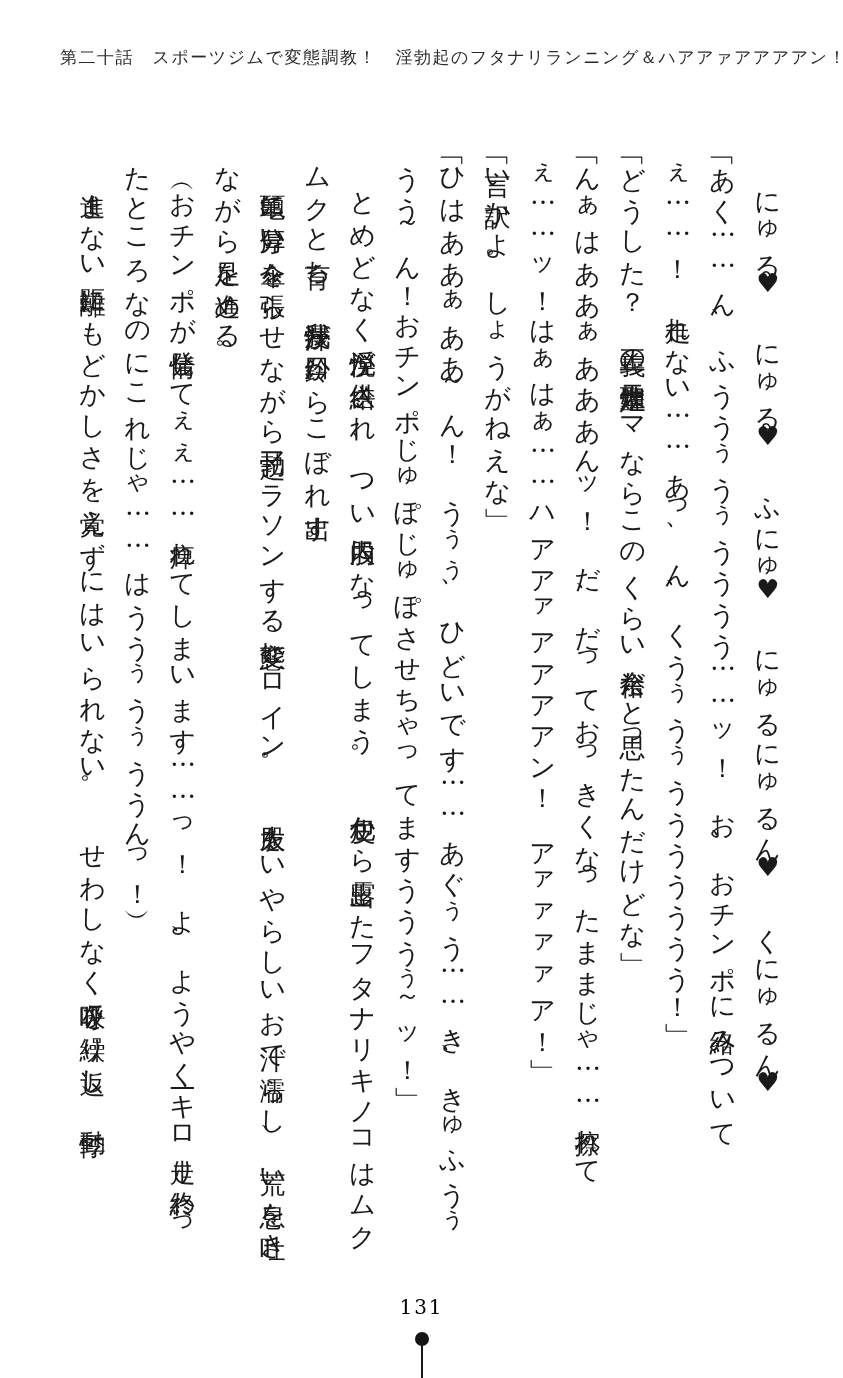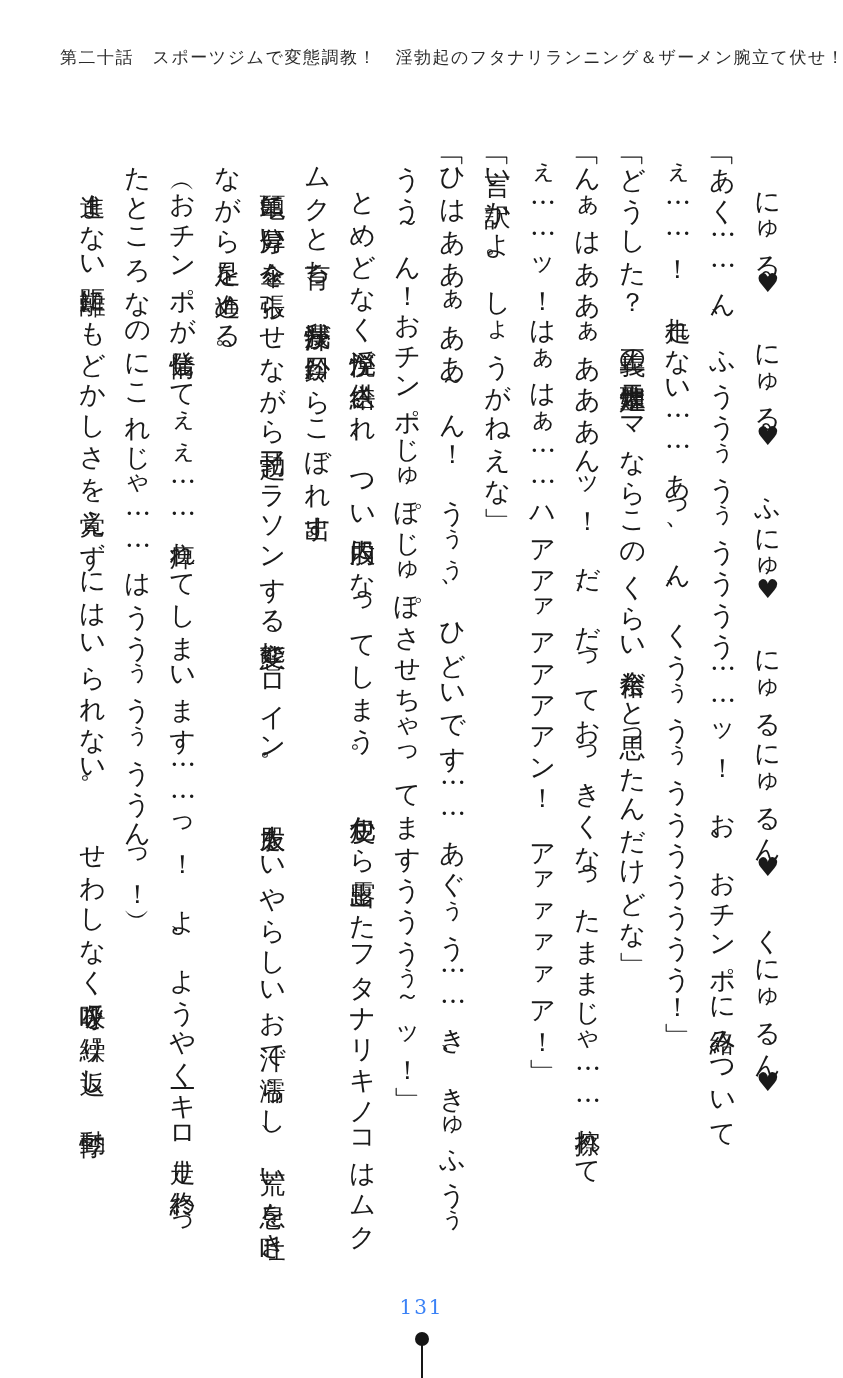--- a/index.html
+++ b/index.html
@@ -48,21 +48,21 @@
     text-indent: 1em;
   }
   .page-number {
     position: absolute;
     left: 0;
     right: 0;
     top: 1295px;
     text-align: center;
     font-size: 20px;
     letter-spacing: 2px;
-    color: #3b82f6;
+    color: #000000;
   }
   .divider-dot {
     position: absolute;
     left: 50%;
     top: 1332px;
     width: 14px;
     height: 14px;
     margin-left: -7px;
     border-radius: 50%;
     background: #161616;
@@ -75,21 +75,21 @@
     height: 34px;
     margin-left: -1px;
     background: #161616;
   }
 </style>
 </head>
 <body>
 
 <div class="page">
 
-  <div class="chapter-header">第二十話　スポーツジムで変態調教！　淫勃起のフタナリランニング＆ザーメン腕立て伏せ！</div>
+  <div class="chapter-header">第二十話　スポーツジムで変態調教！　淫勃起のフタナリランニング＆ハアアァアアアアン！</div>
 
   <div class="body-text">
     <p class="indent">にゅる♥　にゅる♥　ふにゅ♥　にゅるにゅるん♥　くにゅるん♥</p>
     <p>「あく……ん、ふううぅうぅうううう……ッ！　お、おチンポに絡みついてぇ……！　走れない……あっ、ん、くうぅうぅううううううう！」</p>
     <p>「どうした？　正義の天煌聖姫サマならこのくらい余裕だと思ったんだけどな」</p>
     <p>「んぁはああぁあああんッ！　だ、だっておっきくなったままじゃ……擦れてぇ……ッ！はぁはぁ……ハアアァアアアアン！　アァァァァア！」</p>
     <p>「言い訳かよ。しょうがねえな」</p>
     <p>「ひはああぁああ～ん！　うぅぅ、ひどいです……あぐぅう……き、きゅふうぅうう～ん！おチンポじゅぽじゅぽさせちゃってますうううぅ～ッ！」</p>
     <p class="indent">とめどなく淫悦が供給され、つい内股になってしまう。　包皮から露出したフタナリキノコはムクムクと育ち、我慢汁が鈴口からこぼれ出す。</p>
     <p class="indent">亀頭に分厚い傘を張らせながら勃起マラソンする変態ヒロイン。　太股をいやらしいお汁で濡らし、荒い息を吐きながら足を進める。</p>

